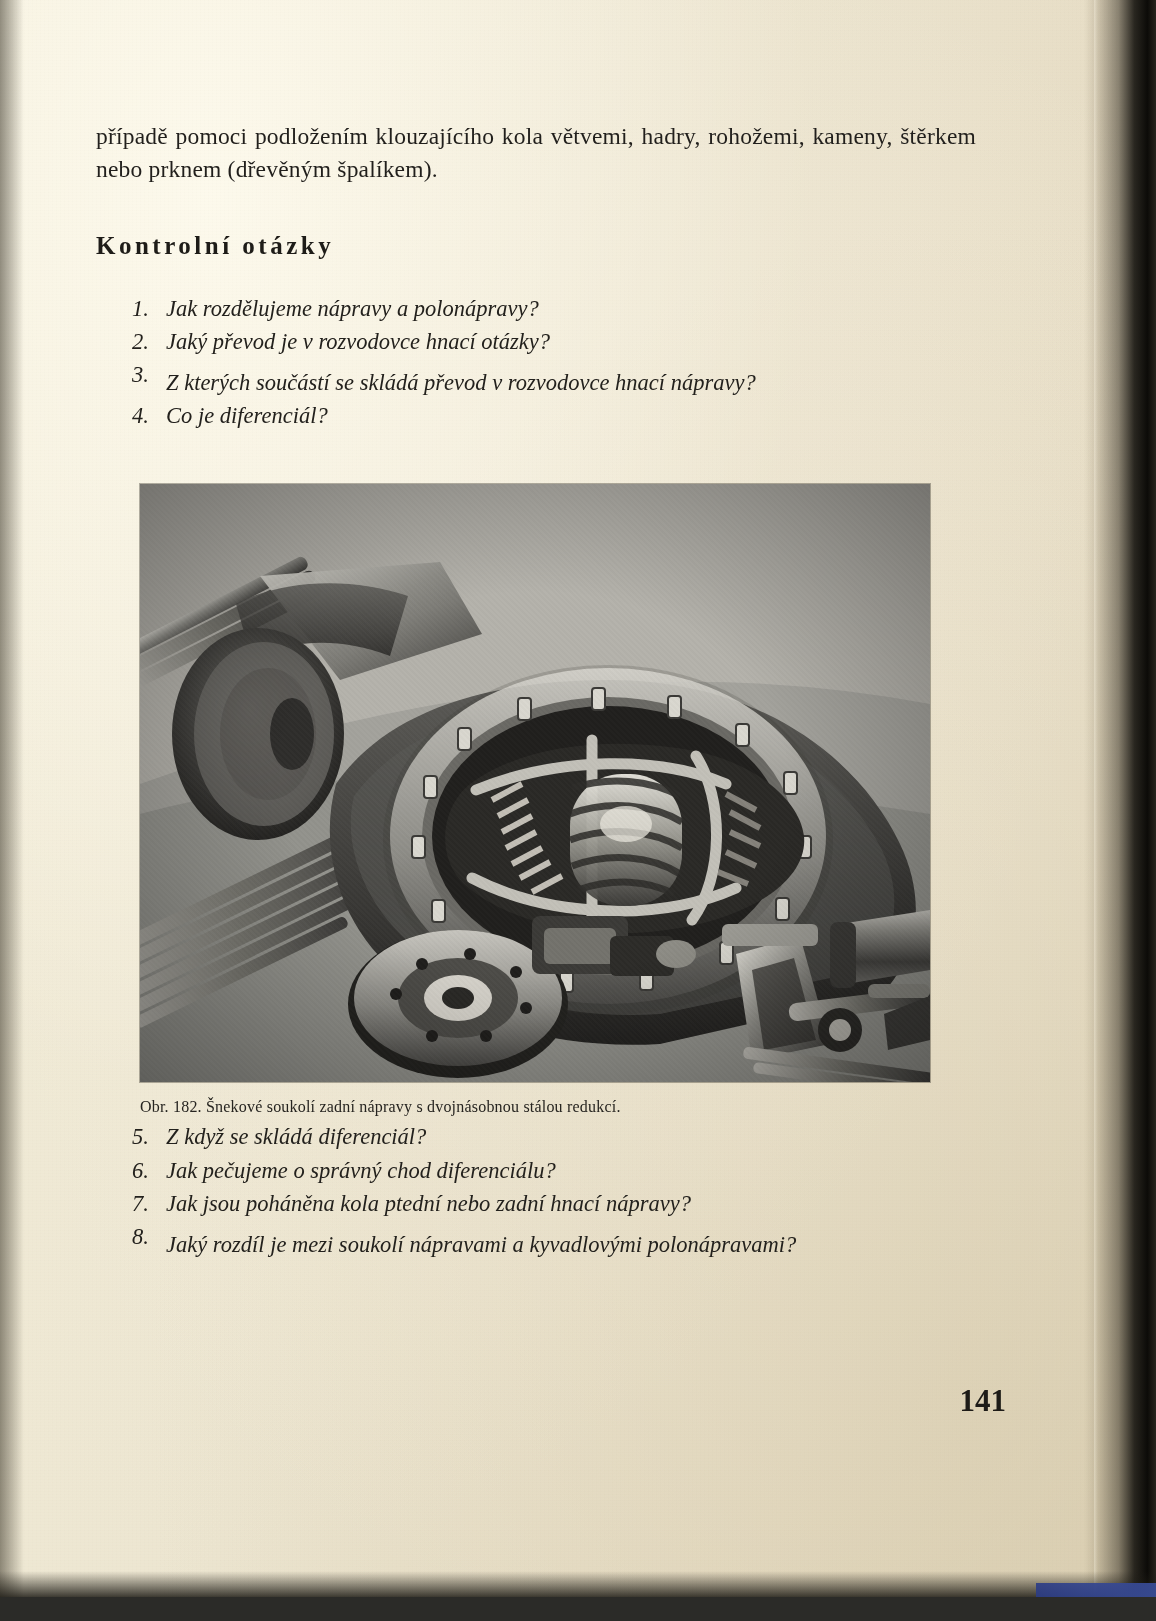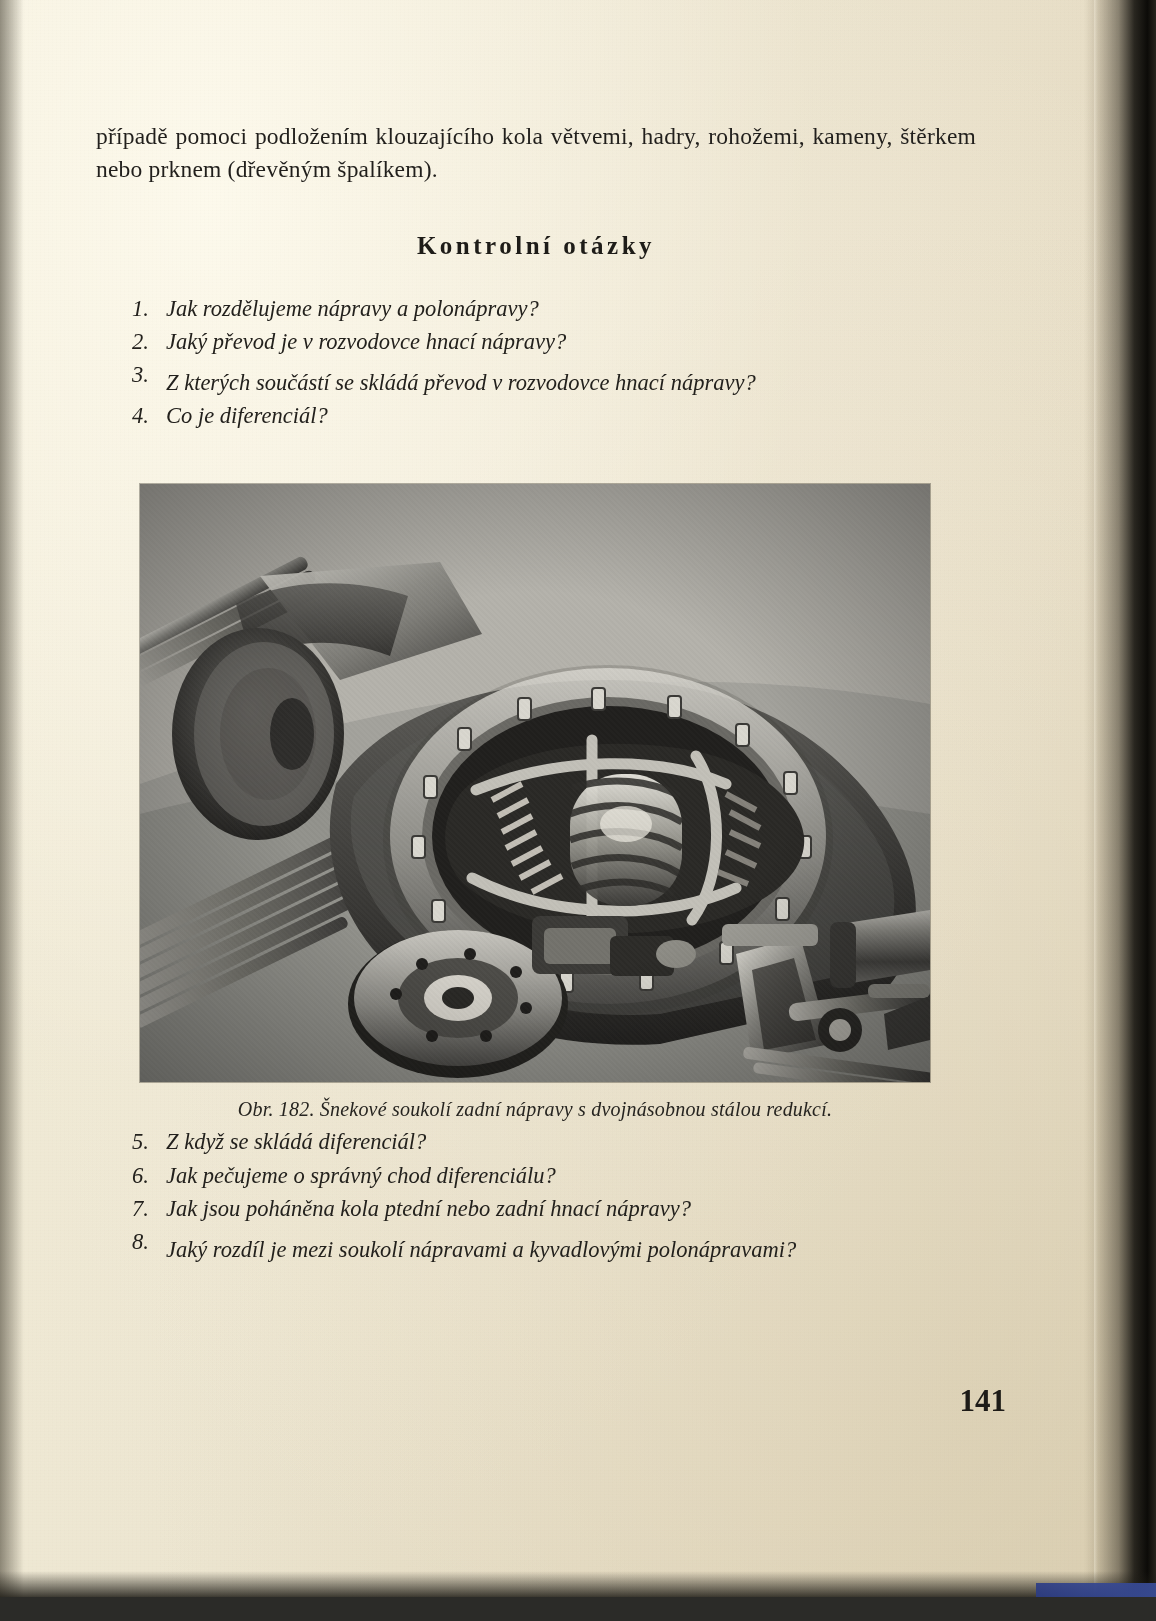--- a/index.html
+++ b/index.html
@@ -94,21 +94,21 @@
     font-size: 23.5px;
     line-height: 1.42;
     color: #211f1c;
     letter-spacing: .2px;
     text-align: justify;
     text-justify: inter-word;
   }
 
   .section-title {
     margin-top: 46px;
-    text-align: center;
+    text-align: left;
     font-size: 25px;
     letter-spacing: 3.5px;
     color: #1e1c18;
   }
 
   .qlist {
     margin-top: 32px;
     padding-left: 36px;
   }
   .qitem {
@@ -153,24 +153,22 @@
     background: radial-gradient(ellipse at 50% 50%, rgba(0,0,0,0) 45%, rgba(0,0,0,0.35) 100%);
   }
   .photo .noise {
     position: absolute; inset: 0;
     opacity: .25;
     background-image:
       repeating-linear-gradient(45deg, rgba(255,255,255,0.06) 0 2px, rgba(0,0,0,0.06) 2px 4px);
   }
   .caption {
     margin-top: 16px;
-    font-style: italic;
-    font-size: 20px;
+    font-size: 16px;
     color: #262420;
-    text-align: center;
     letter-spacing: .2px;
   }
 
   .bracket-note {
     margin: 56px 0 0 60px;
     width: 800px;
     font-style: italic;
     font-size: 22.5px;
     line-height: 1.5;
     color: #23211d;
@@ -208,21 +206,21 @@
 
     <h2 class="section-title">Kontrolní otázky</h2>
 
     <ol class="qlist" style="list-style:none;margin-left:0;">
       <li class="qitem">
         <span class="qnum">1.</span>
         <span class="qtext">Jak rozdělujeme nápravy a polonápravy?</span>
       </li>
       <li class="qitem">
         <span class="qnum">2.</span>
-        <span class="qtext">Jaký převod je v rozvodovce hnací nápravy?</span>
+        <span class="qtext">Jaký převod je v rozvodovce hnací otázky?</span>
       </li>
       <li class="qitem">
         <span class="qnum">3.</span>
         <span class="qtext justify">Z kterých součástí se skládá převod v rozvodovce hnací nápravy?</span>
       </li>
       <li class="qitem">
         <span class="qnum">4.</span>
         <span class="qtext">Co je diferenciál?</span>
       </li>
     </ol>

